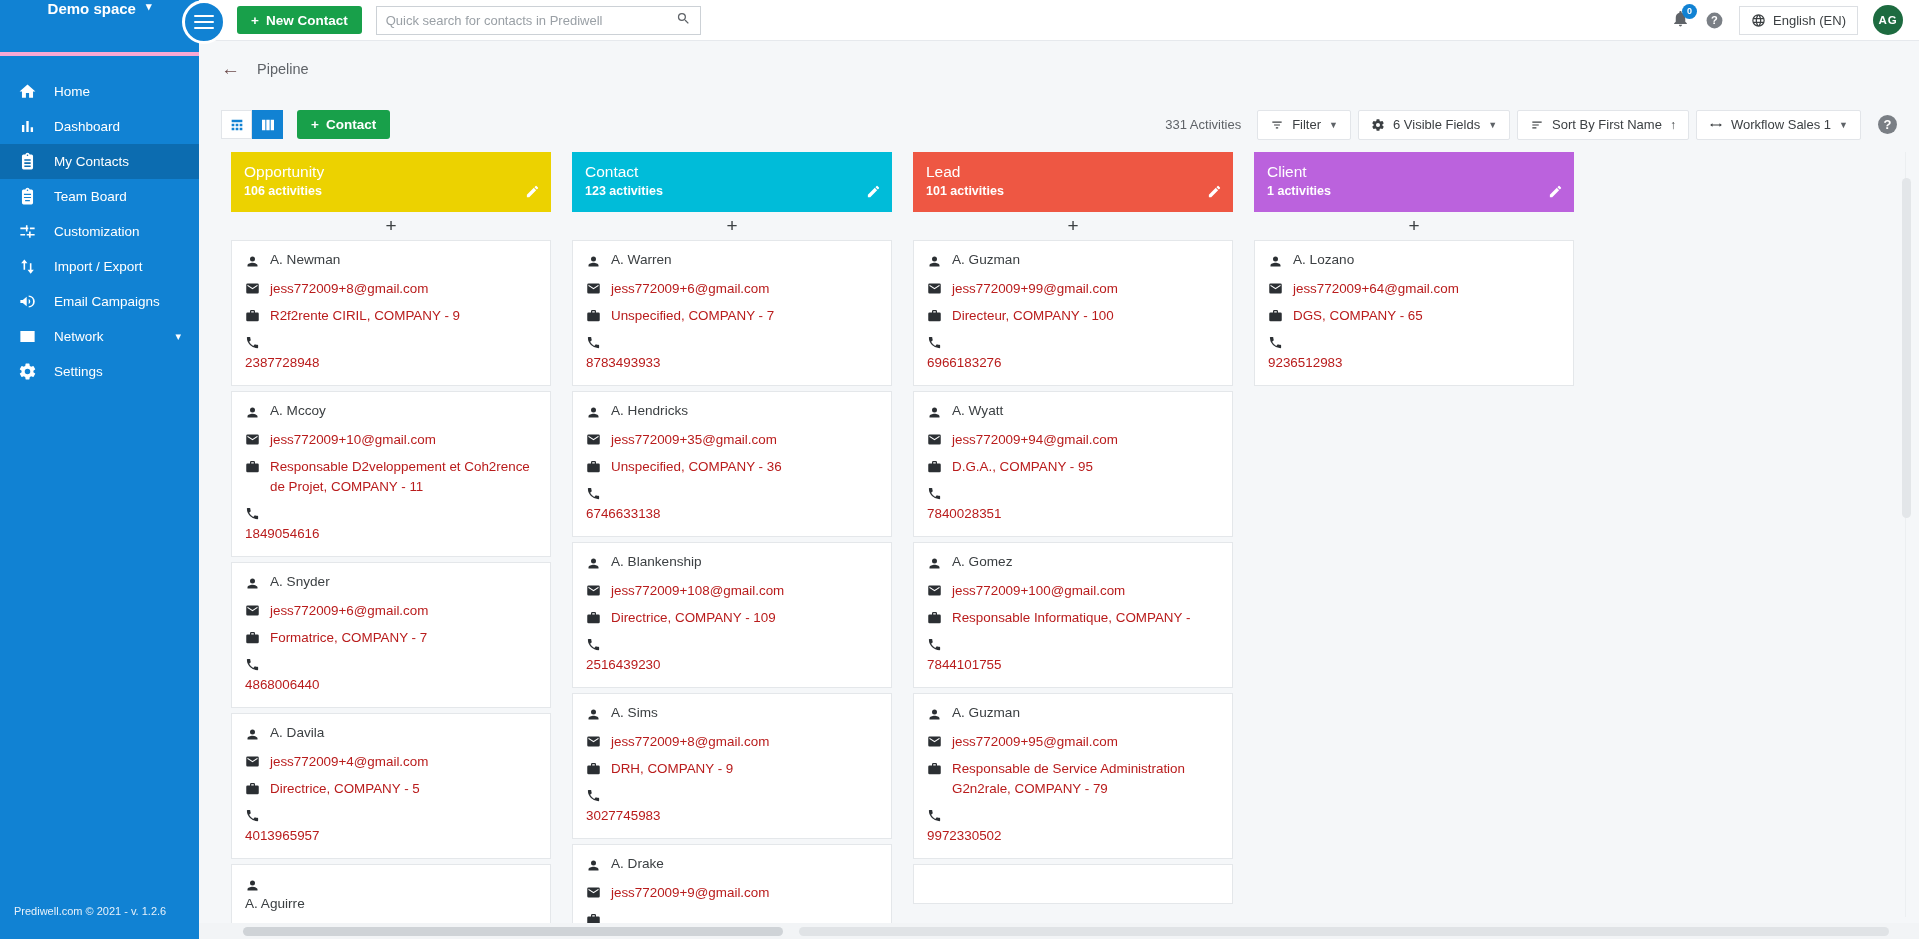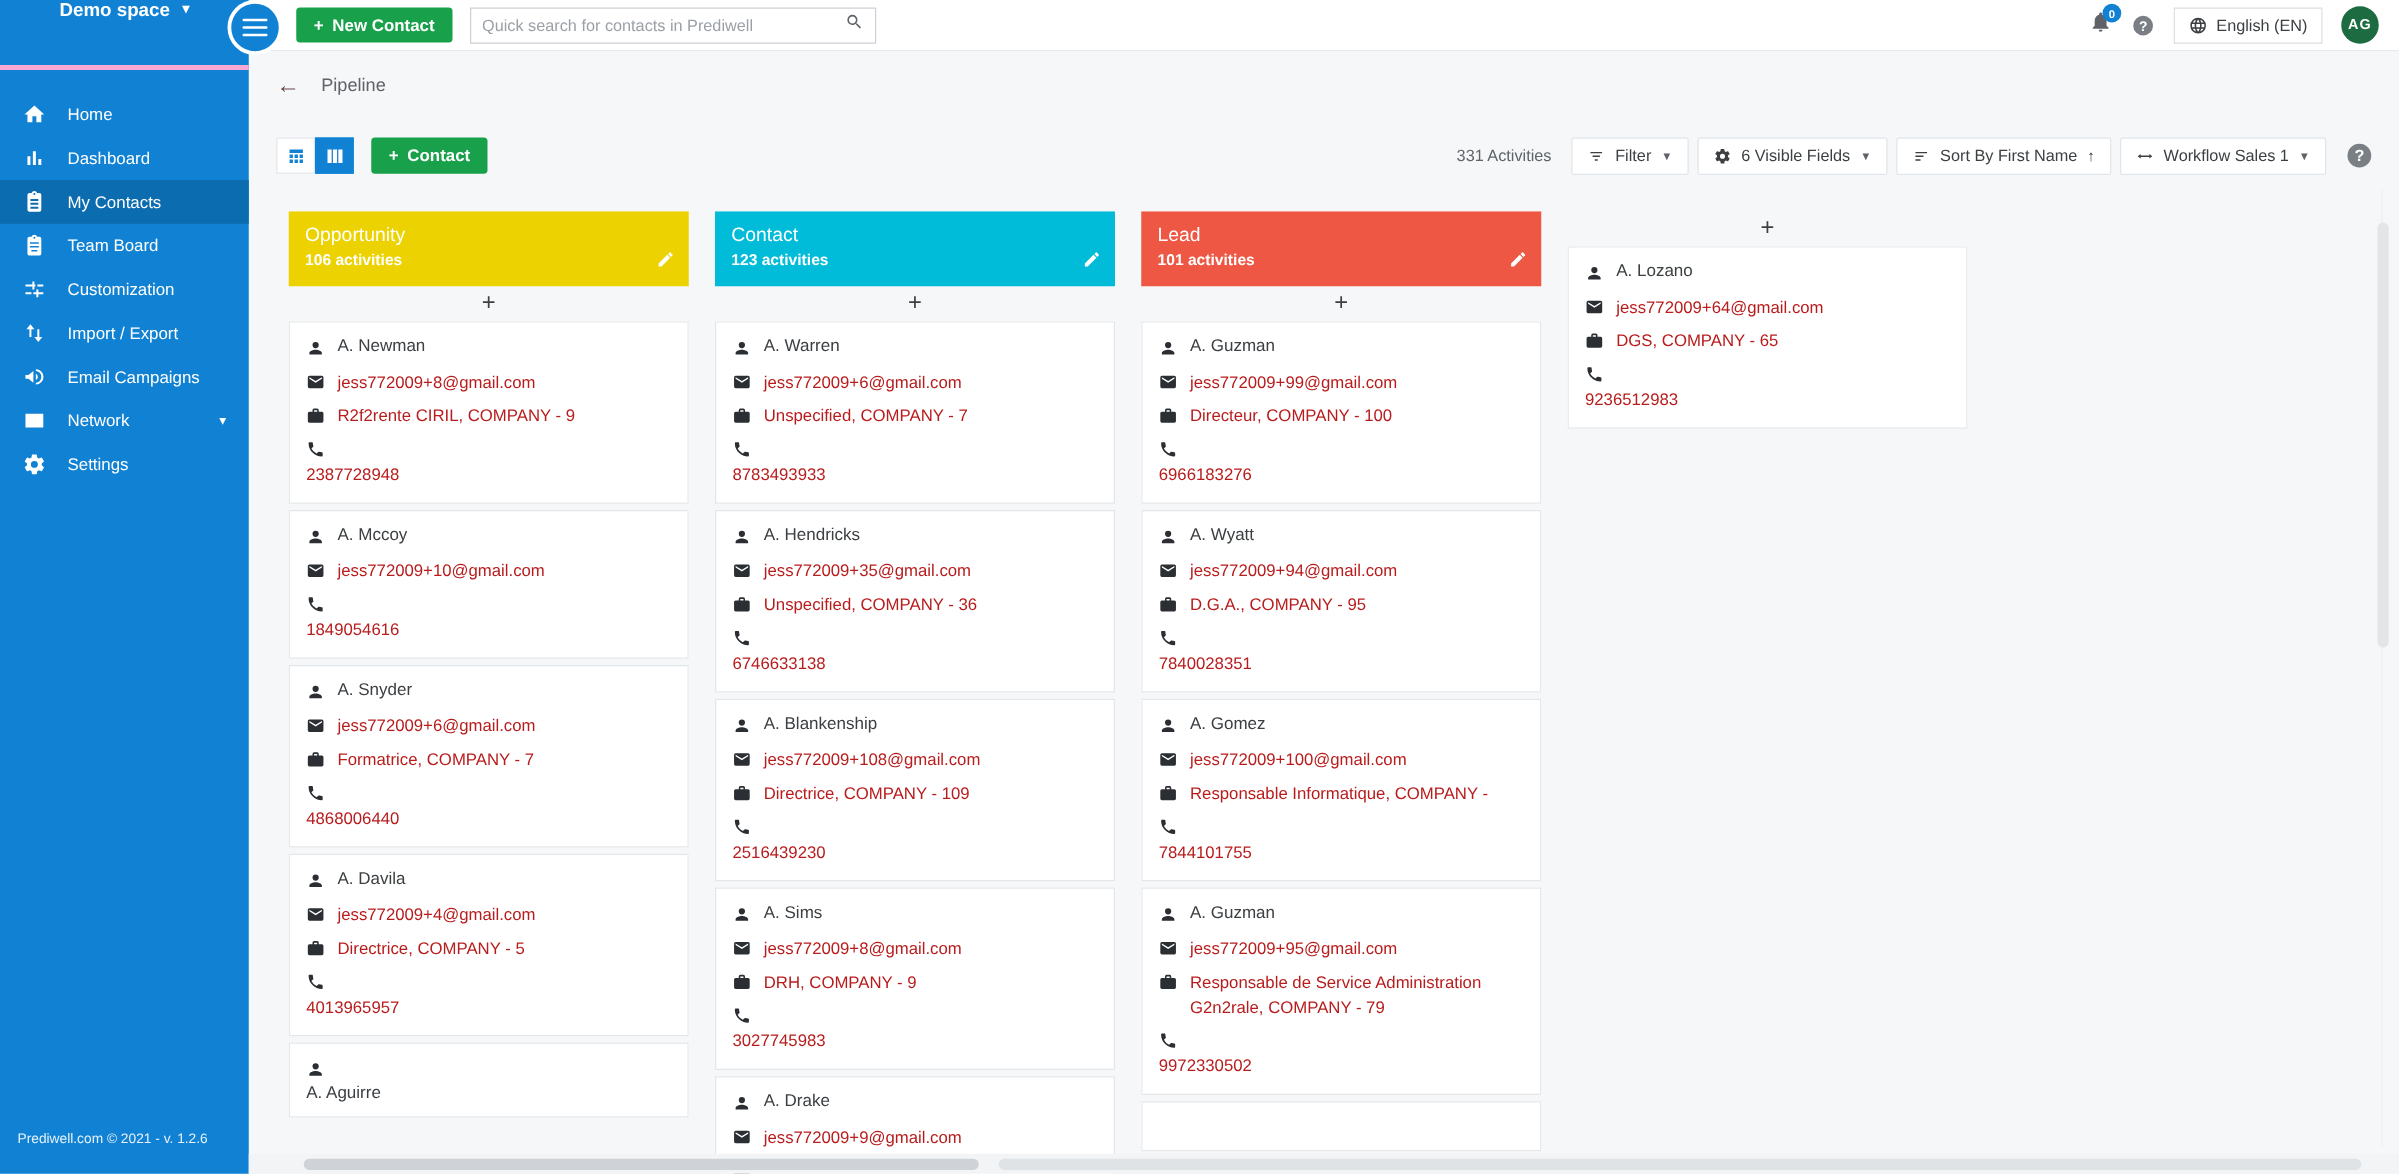--- a/index.html
+++ b/index.html
@@ -148,21 +148,21 @@
   .tb-btn .tiny { font-size: 9px; color: #5f6368; }
   .help-circle {
     width: 19px; height: 19px; border-radius: 50%; background: #7a7f85; color: #fff;
     font-size: 13px; font-weight: 700; display: flex; align-items: center;
     justify-content: center; margin-left: 10px; cursor: pointer;
   }
 
   
   .board {
     position: absolute; left: 199px; top: 152px; right: 0; bottom: 0;
-    overflow: hidden; padding-left: 32px; margin-top: 17px;
+    overflow: hidden; padding-left: 32px;
   }
   .columns { display: flex; gap: 21px; height: 100%; }
   .column { width: 320px; flex: none; display: flex; flex-direction: column; }
   .col-head {
     height: 60px; padding: 10px 13px 0 13px; position: relative; color: #fff;
   }
   .col-title { font-size: 15.5px; font-weight: 400; line-height: 20px; }
   .col-sub { font-size: 12.5px; font-weight: 700; margin-top: 2px; }
   .col-edit {
     position: absolute; right: 11px; bottom: 9px; cursor: pointer;
@@ -450,20 +450,26 @@
               <span class="card-name">A. Mccoy</span>
             </div>
             <div class="card-row">
               <span class="card-ico"><svg width="15" height="15" viewBox="0 0 24 24">
                   <path d="M20 4H4a2 2 0 00-2 2v12a2 2 0 002 2h16a2 2 0 002-2V6a2 2 0 00-2-2zm0 4l-8 5-8-5V6l8 5 8-5v2z"></path>
                 </svg></span>
               <span class="card-val">jess772009+10@gmail.com</span>
             </div>
             <div class="card-row">
               <span class="card-ico"><svg width="15" height="15" viewBox="0 0 24 24">
+                  <path d="M20 7h-4V5a2 2 0 00-2-2h-4a2 2 0 00-2 2v2H4a2 2 0 00-2 2v10a2 2 0 002 2h16a2 2 0 002-2V9a2 2 0 00-2-2zm-6 0h-4V5h4v2z"></path>
+                </svg></span>
+              <span class="card-val">Responsable D2veloppement et Coh2rence de Projet, COMPANY - 11</span>
+            </div>
+            <div class="card-row">
+              <span class="card-ico"><svg width="15" height="15" viewBox="0 0 24 24">
                   <path d="M6.6 10.8a15.1 15.1 0 006.6 6.6l2.2-2.2c.3-.3.7-.4 1-.2 1.2.4 2.4.6 3.6.6.6 0 1 .4 1 1V20c0 .6-.4 1-1 1A17 17 0 013 4c0-.6.4-1 1-1h3.5c.6 0 1 .4 1 1 0 1.3.2 2.5.6 3.6.1.4 0 .8-.2 1l-2.3 2.2z"></path>
                 </svg></span>
               <span class="card-val">1849054616</span>
             </div>
           </div>
           <div class="card">
             <div class="card-row">
               <span class="card-ico"><svg width="15" height="15" viewBox="0 0 24 24">
                   <path d="M12 12a4 4 0 100-8 4 4 0 000 8zm0 2c-3.3 0-8 1.7-8 4v2h16v-2c0-2.3-4.7-4-8-4z"></path>
                 </svg></span>
@@ -773,20 +779,27 @@
                 </svg></span>
               <span class="card-val">9972330502</span>
             </div>
           </div>
           <div class="card">
             <div class="card-row">&nbsp;</div>
           </div>
         </div>
       </div>
       <div class="column">
+        <div class="col-head" style="background:#bb62dd">
+          <div class="col-title">Client</div>
+          <div class="col-sub">1 activities</div>
+          <span class="col-edit"><svg width="15" height="15" viewBox="0 0 24 24">
+              <path fill="#ffffff" d="M3 17.25V21h3.75L17.81 9.94l-3.75-3.75L3 17.25zM20.71 7.04a1 1 0 000-1.41l-2.34-2.34a1 1 0 00-1.41 0l-1.83 1.83 3.75 3.75 1.83-1.83z"></path>
+            </svg></span>
+        </div>
         <div class="col-add">+</div>
         <div class="col-body">
           <div class="card">
             <div class="card-row">
               <span class="card-ico"><svg width="15" height="15" viewBox="0 0 24 24">
                   <path d="M12 12a4 4 0 100-8 4 4 0 000 8zm0 2c-3.3 0-8 1.7-8 4v2h16v-2c0-2.3-4.7-4-8-4z"></path>
                 </svg></span>
               <span class="card-name">A. Lozano</span>
             </div>
             <div class="card-row">

